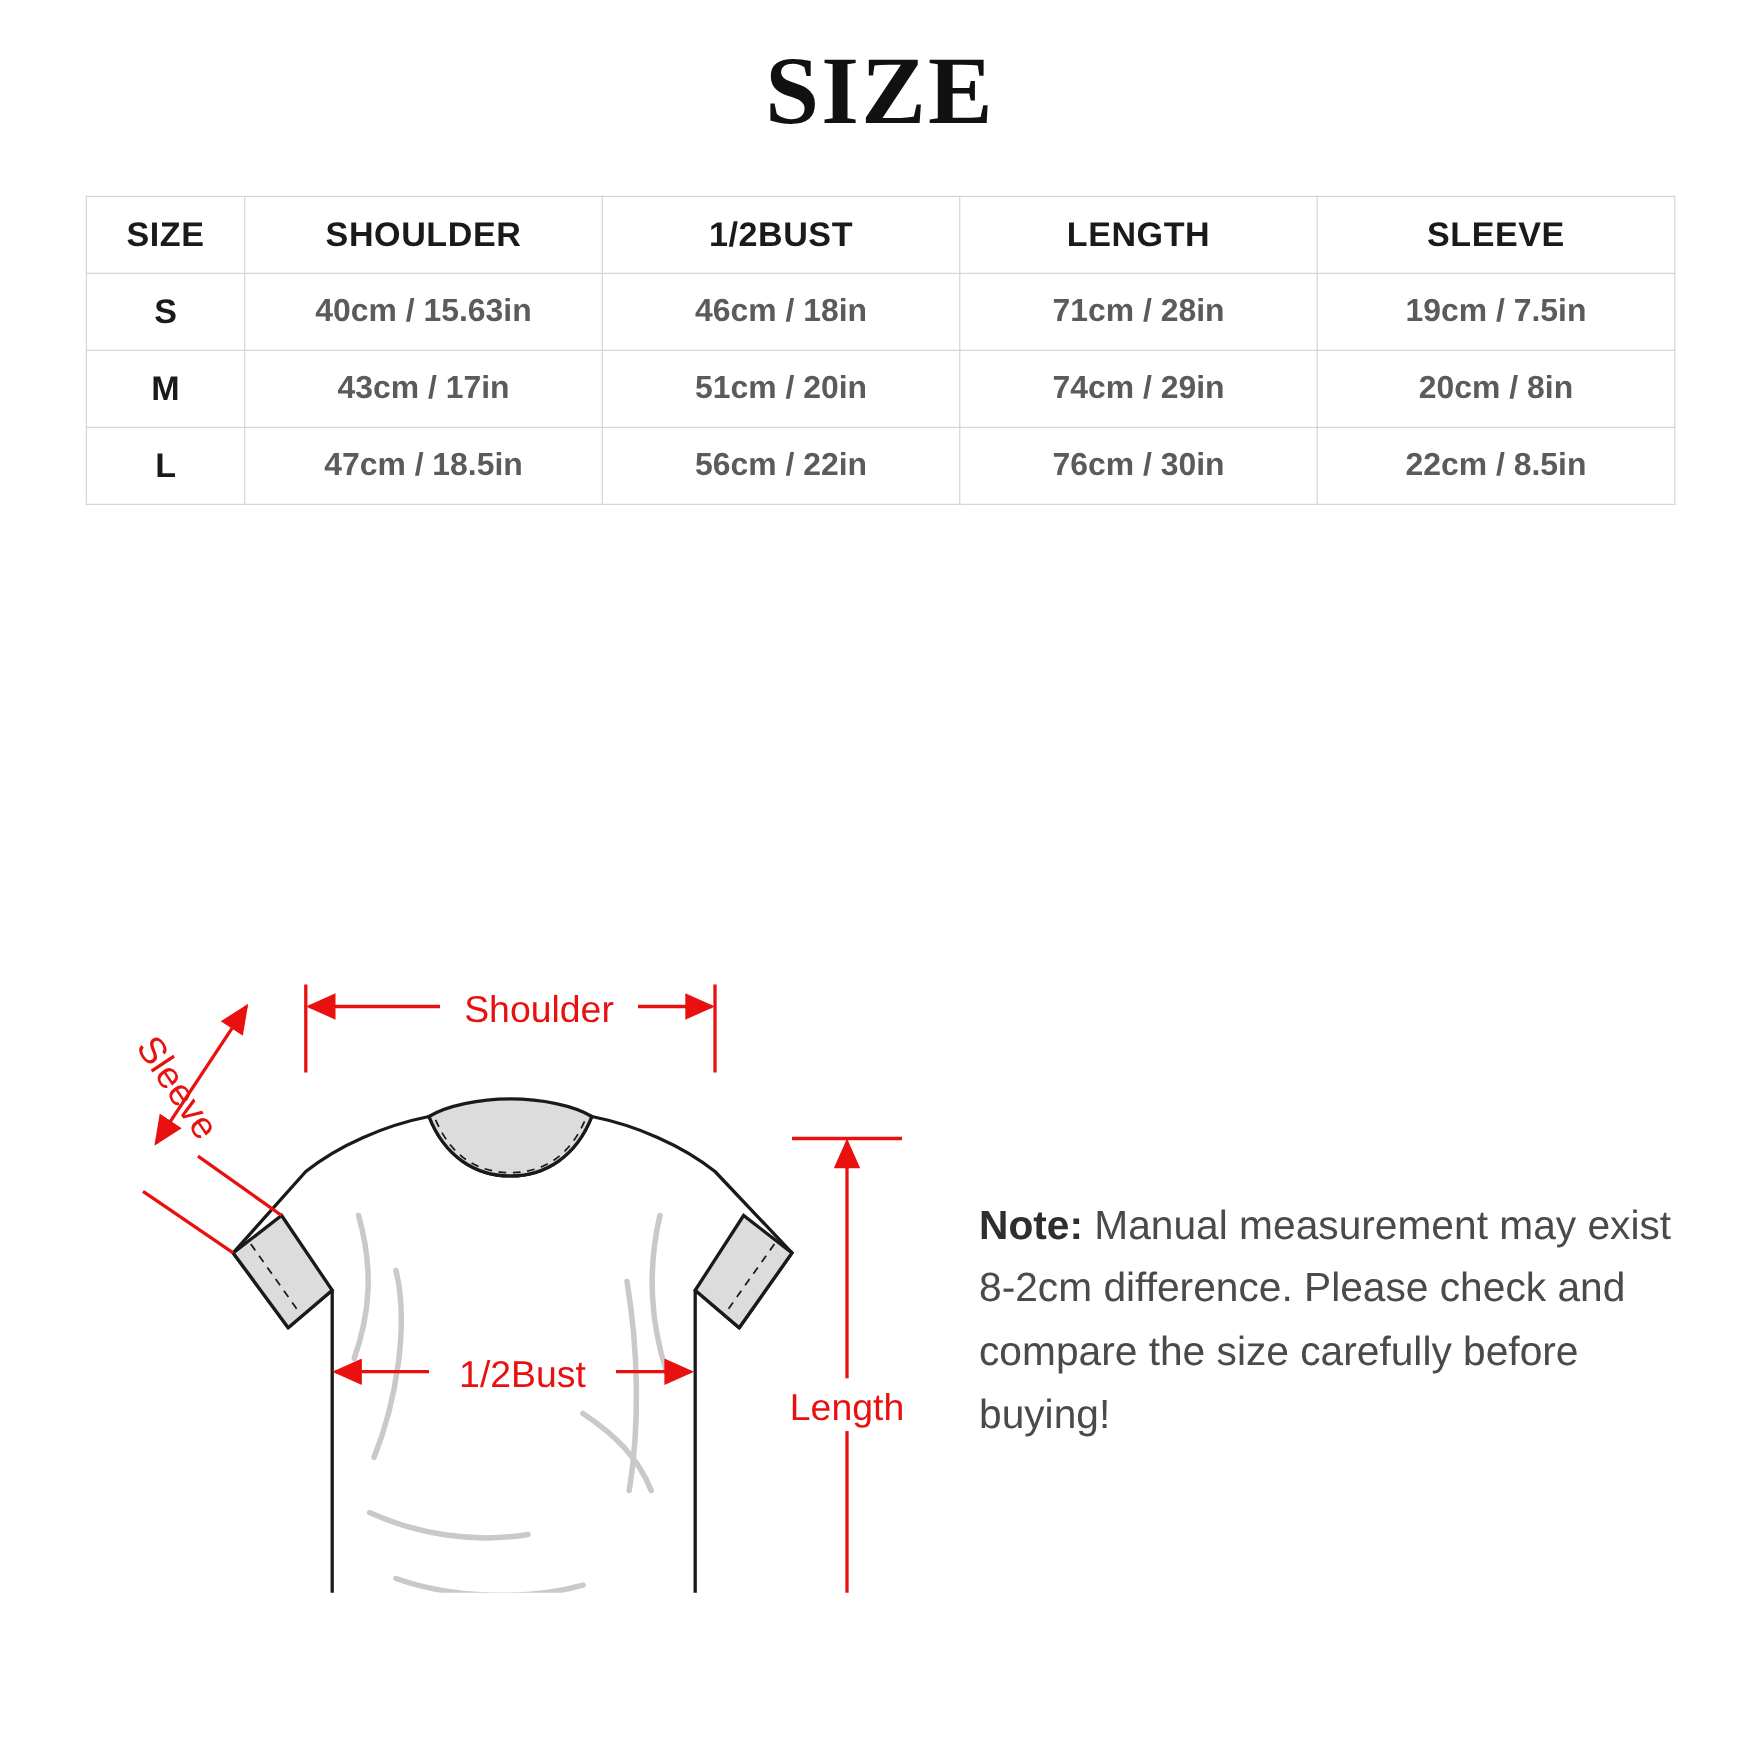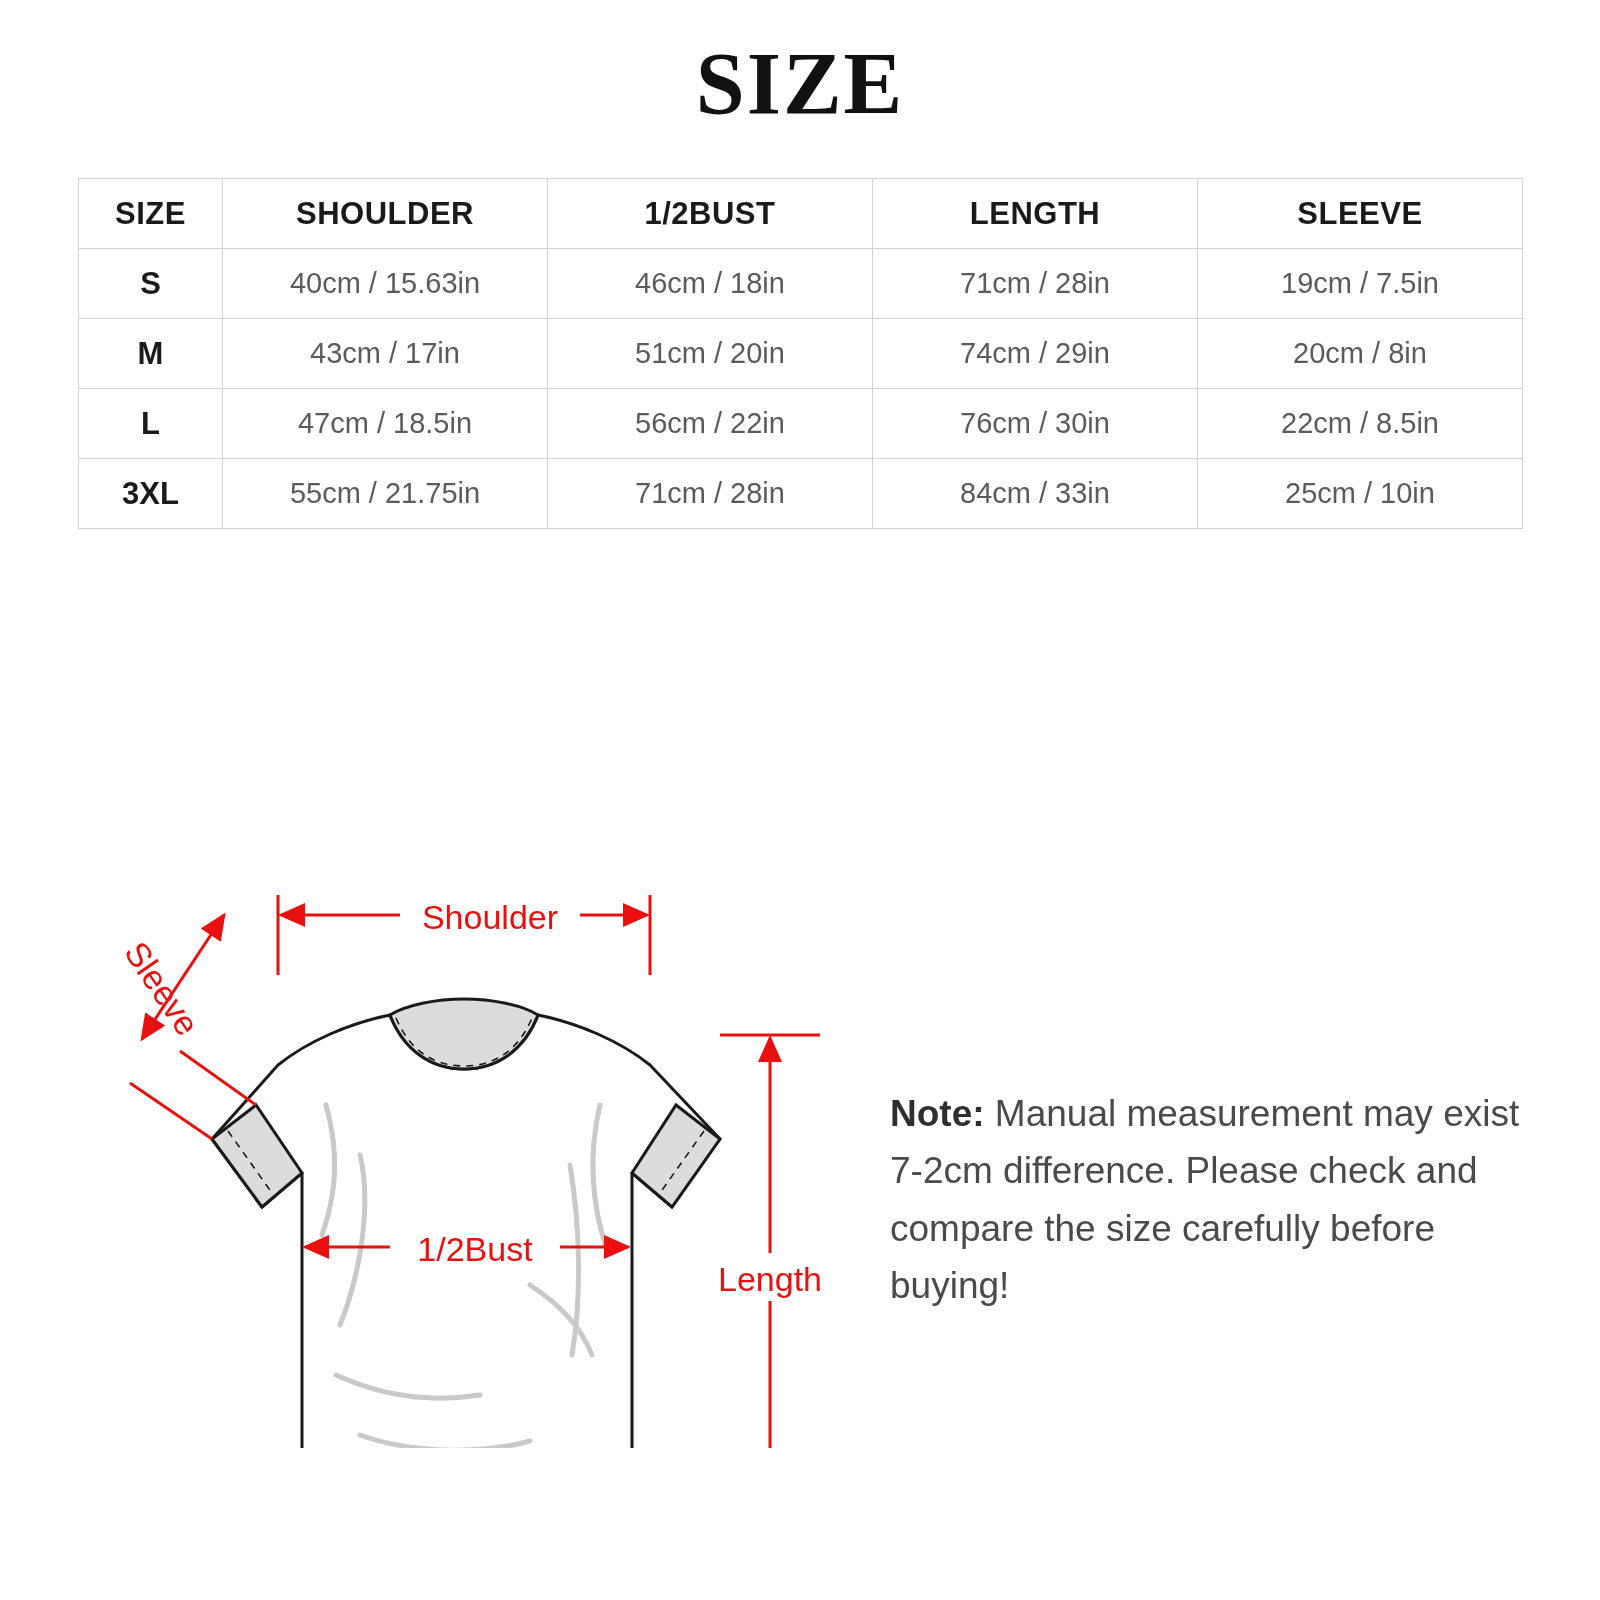--- a/index.html
+++ b/index.html
@@ -48,21 +48,21 @@
     color: #1a1a1a;
     letter-spacing: 0.5px;
   }
   table.size-table td.size-cell {
     font-size: 31px;
     font-weight: 700;
     color: #1a1a1a;
   }
   table.size-table td.val {
     font-size: 29px;
-    font-weight: 400;
+    font-weight: 700;
     color: #5b5b5b;
   }
   col.c0 { width: 144px; }
   col.c1 { width: 325px; }
   col.c2 { width: 325px; }
   col.c3 { width: 325px; }
   col.c4 { width: 325px; }
 
   .diagram {
     position: absolute;
@@ -128,27 +128,20 @@
         <td class="val">51cm / 20in</td>
         <td class="val">74cm / 29in</td>
         <td class="val">20cm / 8in</td>
       </tr>
       <tr>
         <td class="size-cell">L</td>
         <td class="val">47cm / 18.5in</td>
         <td class="val">56cm / 22in</td>
         <td class="val">76cm / 30in</td>
         <td class="val">22cm / 8.5in</td>
-      </tr>
-      <tr>
-        <td class="size-cell">3XL</td>
-        <td class="val">55cm / 21.75in</td>
-        <td class="val">71cm / 28in</td>
-        <td class="val">84cm / 33in</td>
-        <td class="val">25cm / 10in</td>
       </tr>
     </tbody>
   </table>
 
   <div class="diagram">
     <svg width="800" height="700" viewBox="0 0 800 700" xmlns="http://www.w3.org/2000/svg">
       <defs>
         <marker id="arrR" markerWidth="10" markerHeight="10" refX="8" refY="4" orient="auto">
           <path d="M0,0 L9,4 L0,8 z" fill="#e8110f"></path>
         </marker>
@@ -222,16 +215,16 @@
         <line x1="660" y1="180" x2="760" y2="180" stroke="#e8110f" stroke-width="3"></line>
         <line x1="660" y1="662" x2="760" y2="662" stroke="#e8110f" stroke-width="3"></line>
         <line x1="710" y1="183" x2="710" y2="659" stroke="#e8110f" stroke-width="3" marker-start="url(#arrL)" marker-end="url(#arrR)"></line>
         <rect x="668" y="398" width="84" height="48" fill="#ffffff"></rect>
         <text class="red-label" x="710" y="436" font-size="34" text-anchor="middle">Length</text>
       </g>
     </svg>
   </div>
 
   <div class="note">
-    <b>Note:</b><span> Manual measurement may exist 7-2cm difference. Please check and compare the size carefully before buying!</span>
+    <b>Note:</b><span> Manual measurement may exist 8-2cm difference. Please check and compare the size carefully before buying!</span>
   </div>
 
 </div>
 
 </body></html>

